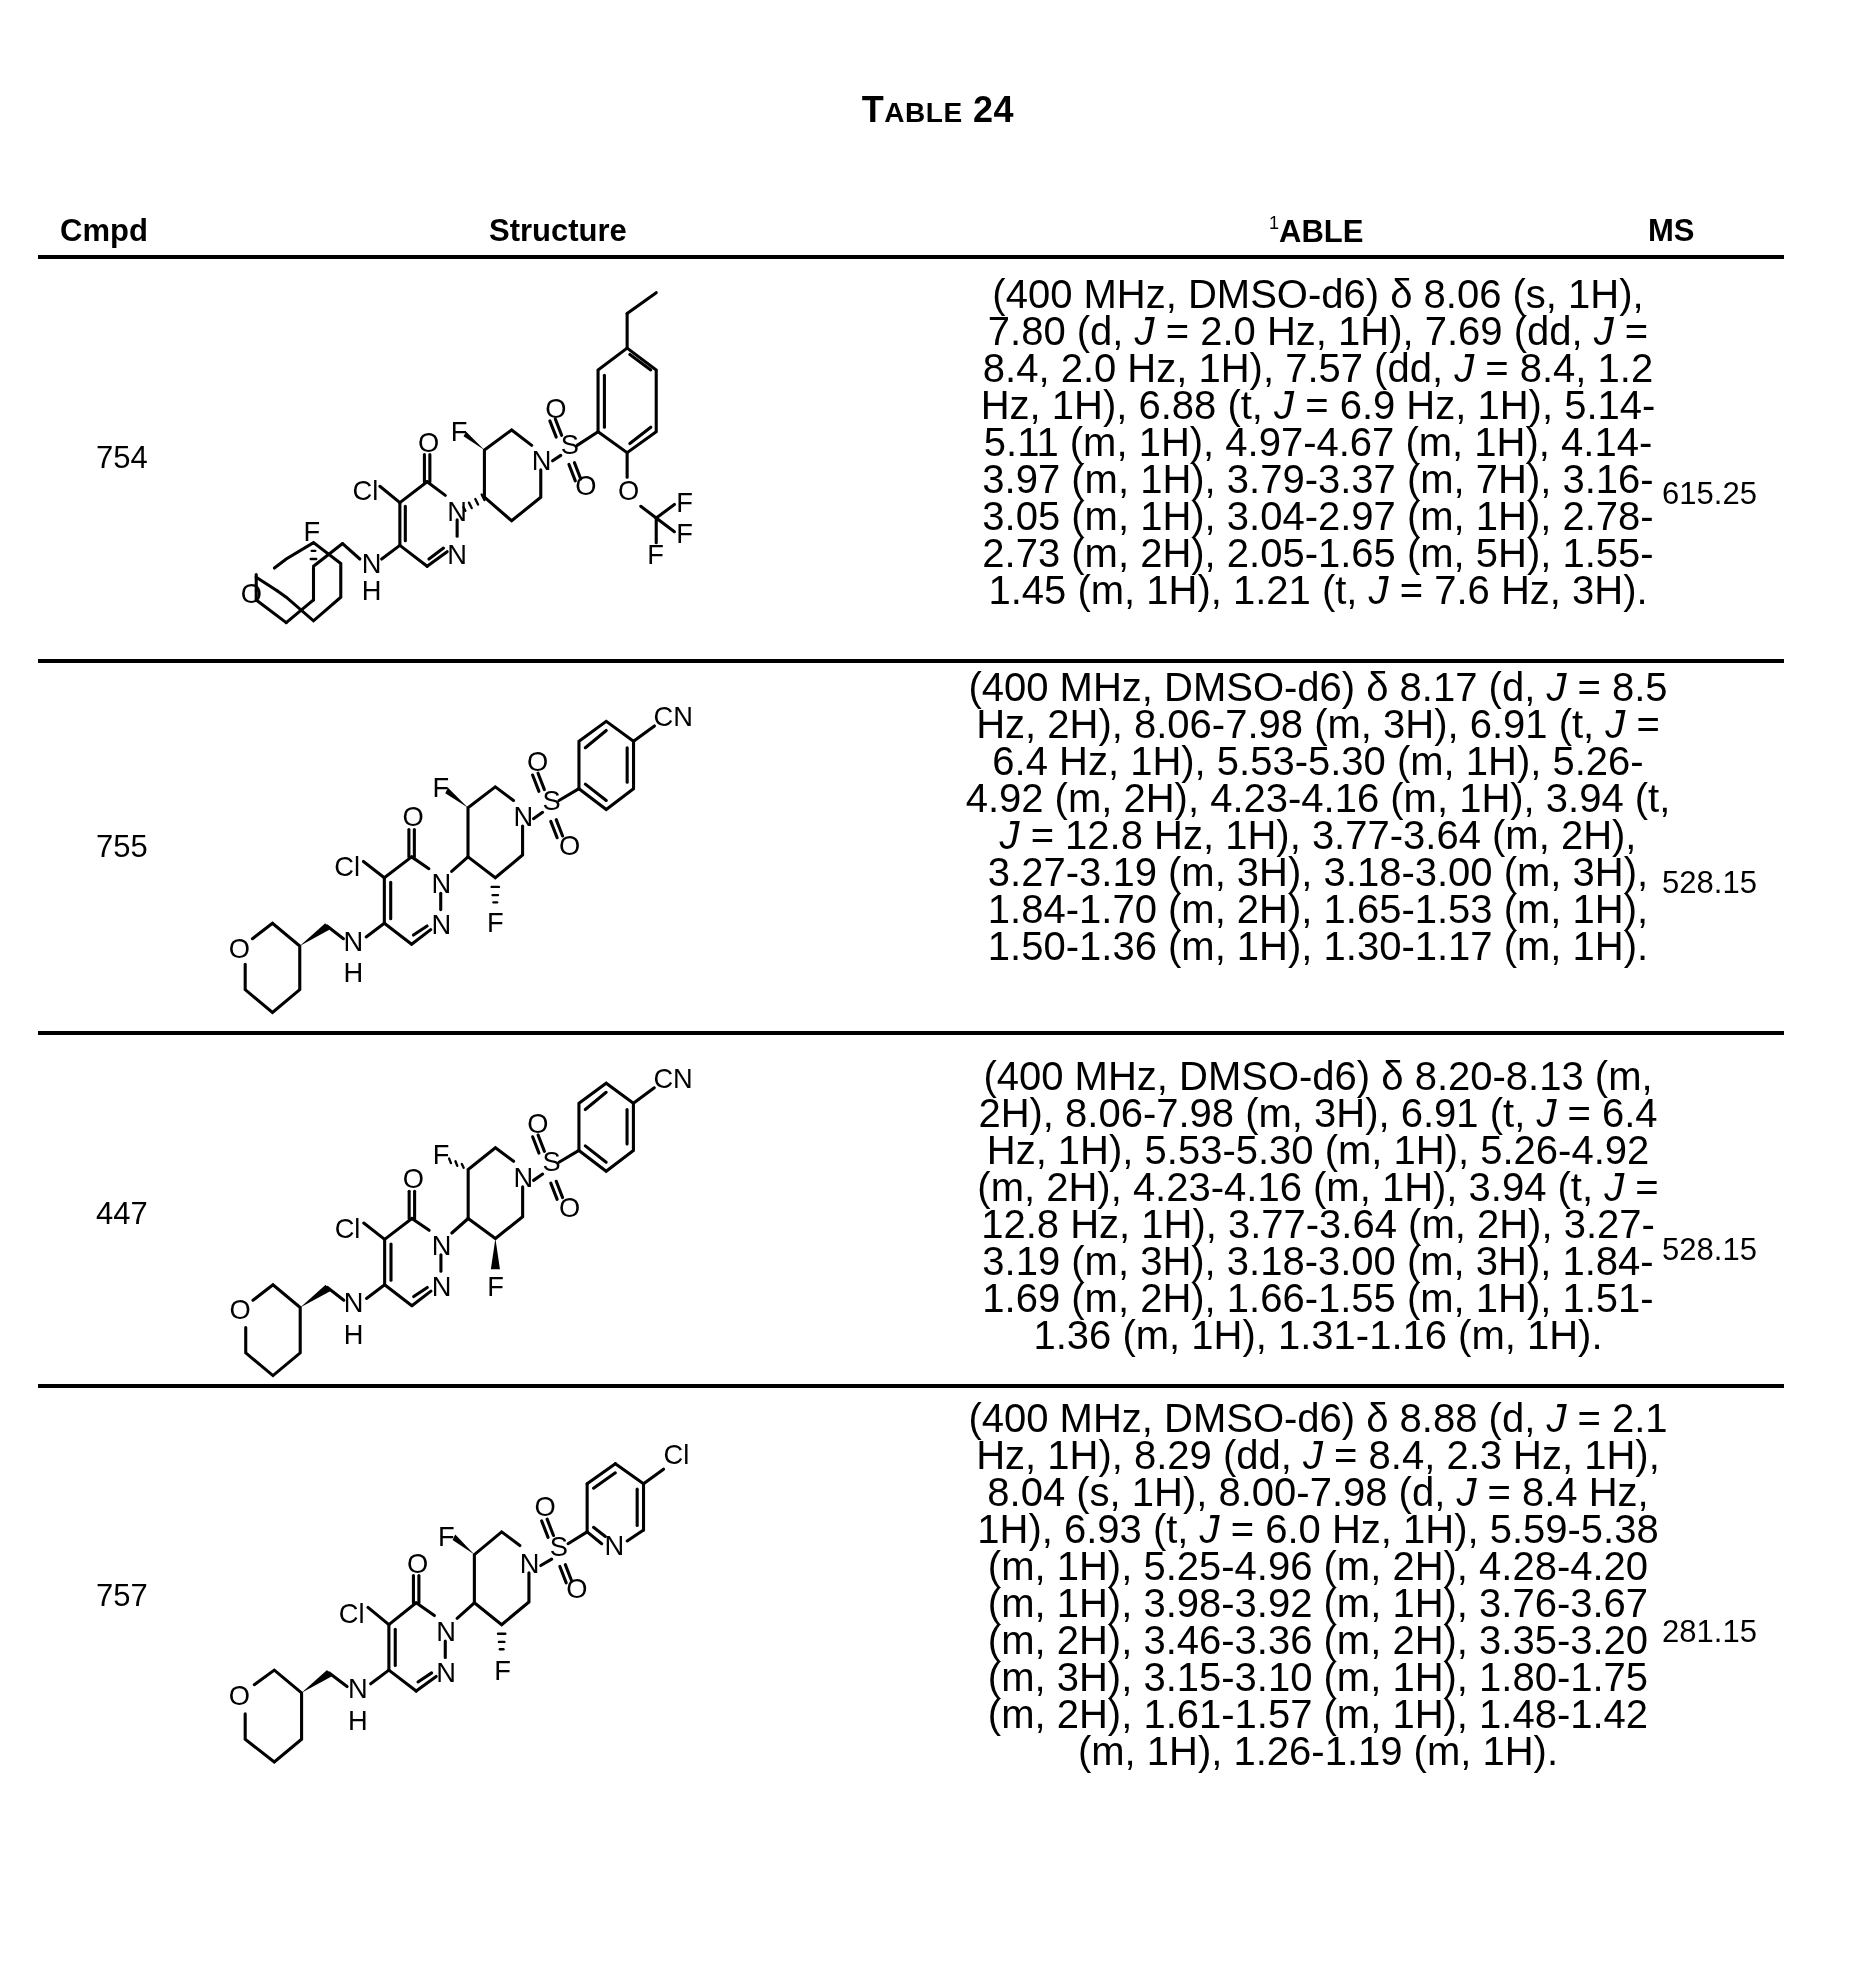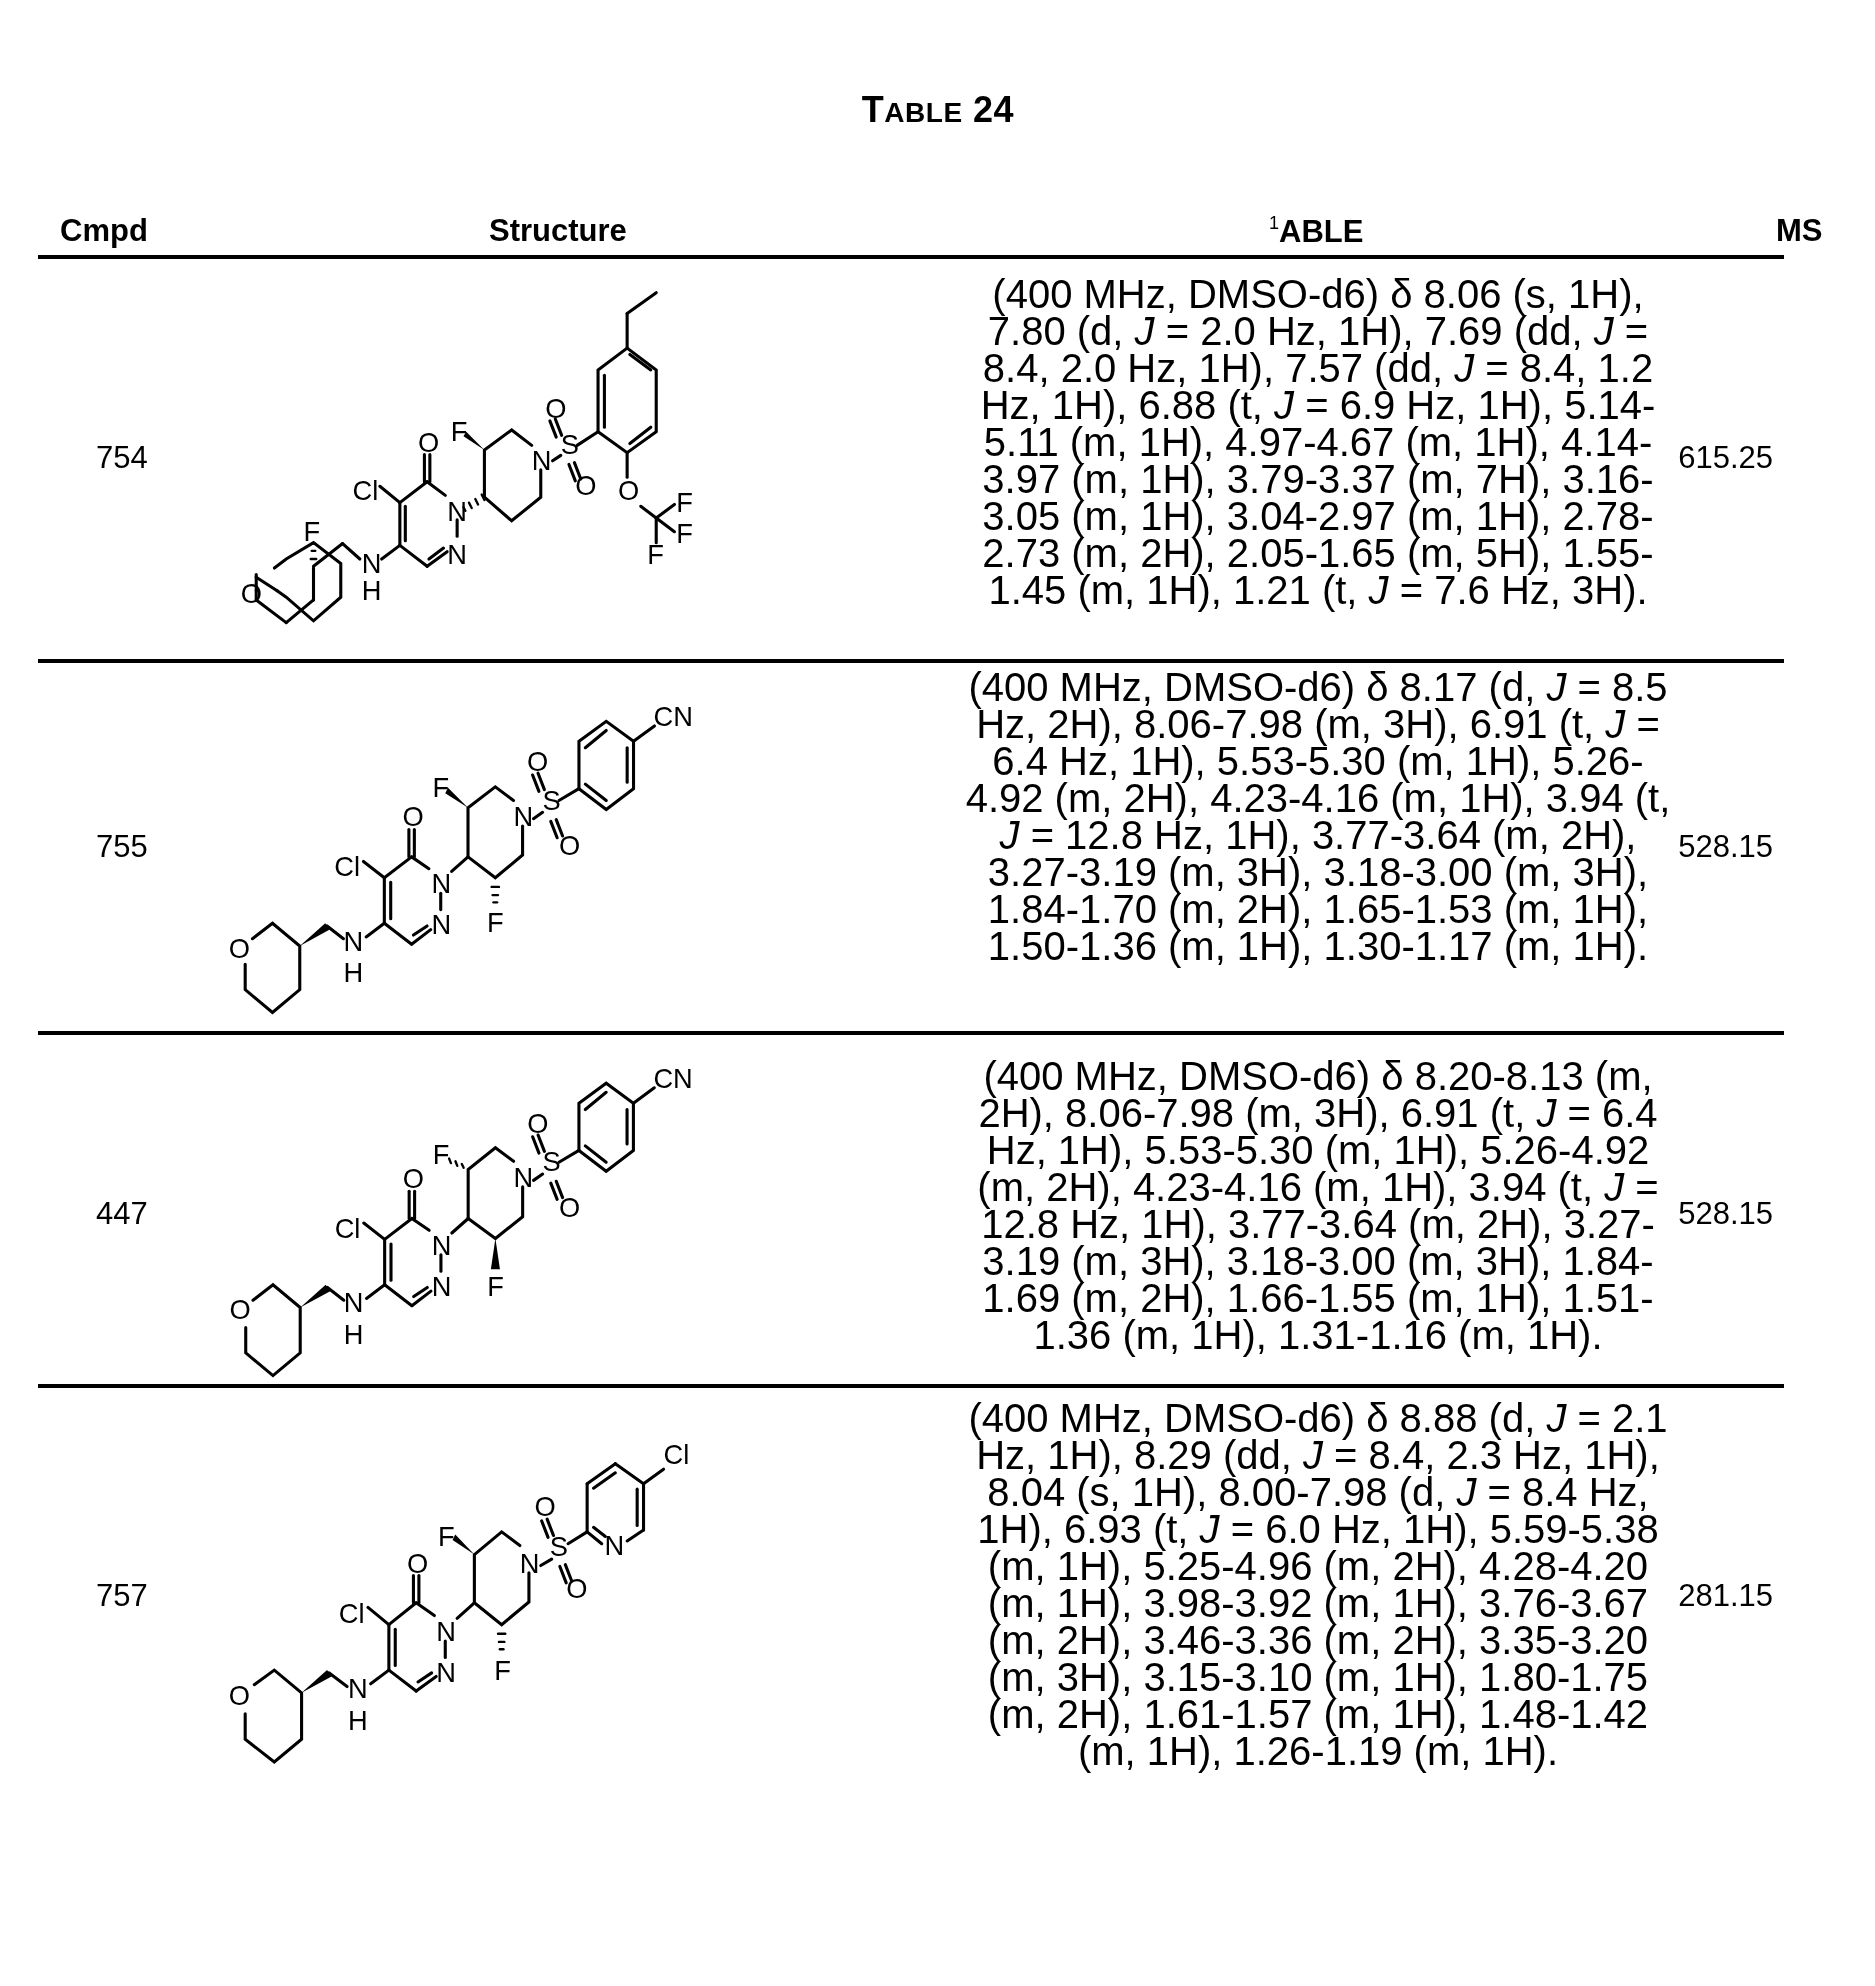--- a/index.html
+++ b/index.html
@@ -5,38 +5,38 @@
   html, body { margin: 0; padding: 0; background: #ffffff; }
   body { width: 1876px; height: 1987px; position: relative; overflow: hidden;
          font-family: "Liberation Sans", "DejaVu Sans", sans-serif; color: #000; }
   .title { position: absolute; top: 89px; left: 0; width: 1876px; text-align: center;
            font-weight: bold; font-size: 36px; letter-spacing: 0.5px; }
   .title .sc { font-size: 28px; }
   .hdr { position: absolute; top: 213px; font-weight: bold; font-size: 31px; }
   .hdr sup { font-size: 18px; vertical-align: 12.7px; font-weight: normal; }
   .rule { position: absolute; left: 38px; width: 1746px; height: 3.6px; background: #000; }
   .cmpd { position: absolute; left: 64px; width: 91px; font-size: 31px; text-align: left; margin-left: 32px; }
-  .ms { position: absolute; left: 1646px; width: 127px; font-size: 31px; text-align: right; }
+  .ms { position: absolute; left: 1646px; width: 127px; font-size: 31px; text-align: center; margin-top: 36px; }
   .nmr { position: absolute; left: 956px; width: 724px; font-size: 40px; line-height: 37px;
          text-align: center; }
   .struct { position: absolute; }
   svg text { font-family: "Liberation Sans", "DejaVu Sans", sans-serif; font-size: 30px; fill: #000; }
   svg line, svg polyline, svg path.b { stroke: #000; stroke-width: 3.4; fill: none; stroke-linecap: round; }
   svg .w { fill: #000; stroke: none; }
   svg .h { stroke: #000; stroke-width: 2.6; }
 </style>
 </head>
 <body>
 
 <div class="title"><span>T</span><span class="sc">ABLE</span> <span>24</span></div>
 
 <div class="hdr" style="left:60px">Cmpd</div>
 <div class="hdr" style="left:489px">Structure</div>
 <div class="hdr" style="left:1269px"><sup>1</sup><span>ABLE</span></div>
-<div class="hdr" style="left:1776px">MS</div>
+<div class="hdr" style="left:1648px">MS</div>
 
 <div class="rule" style="top:255px"></div>
 <div class="rule" style="top:659px"></div>
 <div class="rule" style="top:1031px"></div>
 <div class="rule" style="top:1384px"></div>
 
 <div class="cmpd" style="top:440px">754</div>
 <div class="nmr" style="top:276px">(400 MHz, DMSO-d6) δ 8.06 (s, 1H), 7.80 (d, <i>J</i> = 2.0 Hz, 1H), 7.69 (dd, <i>J</i> = 8.4, 2.0 Hz, 1H), 7.57 (dd, <i>J</i> = 8.4, 1.2 Hz, 1H), 6.88 (t, <i>J</i> = 6.9 Hz, 1H), 5.14-5.11 (m, 1H), 4.97-4.67 (m, 1H), 4.14-3.97 (m, 1H), 3.79-3.37 (m, 7H), 3.16-3.05 (m, 1H), 3.04-2.97 (m, 1H), 2.78-2.73 (m, 2H), 2.05-1.65 (m, 5H), 1.55-1.45 (m, 1H), 1.21 (t, <i>J</i> = 7.6 Hz, 3H).</div>
 <div class="ms" style="top:440px">615.25</div>
 

